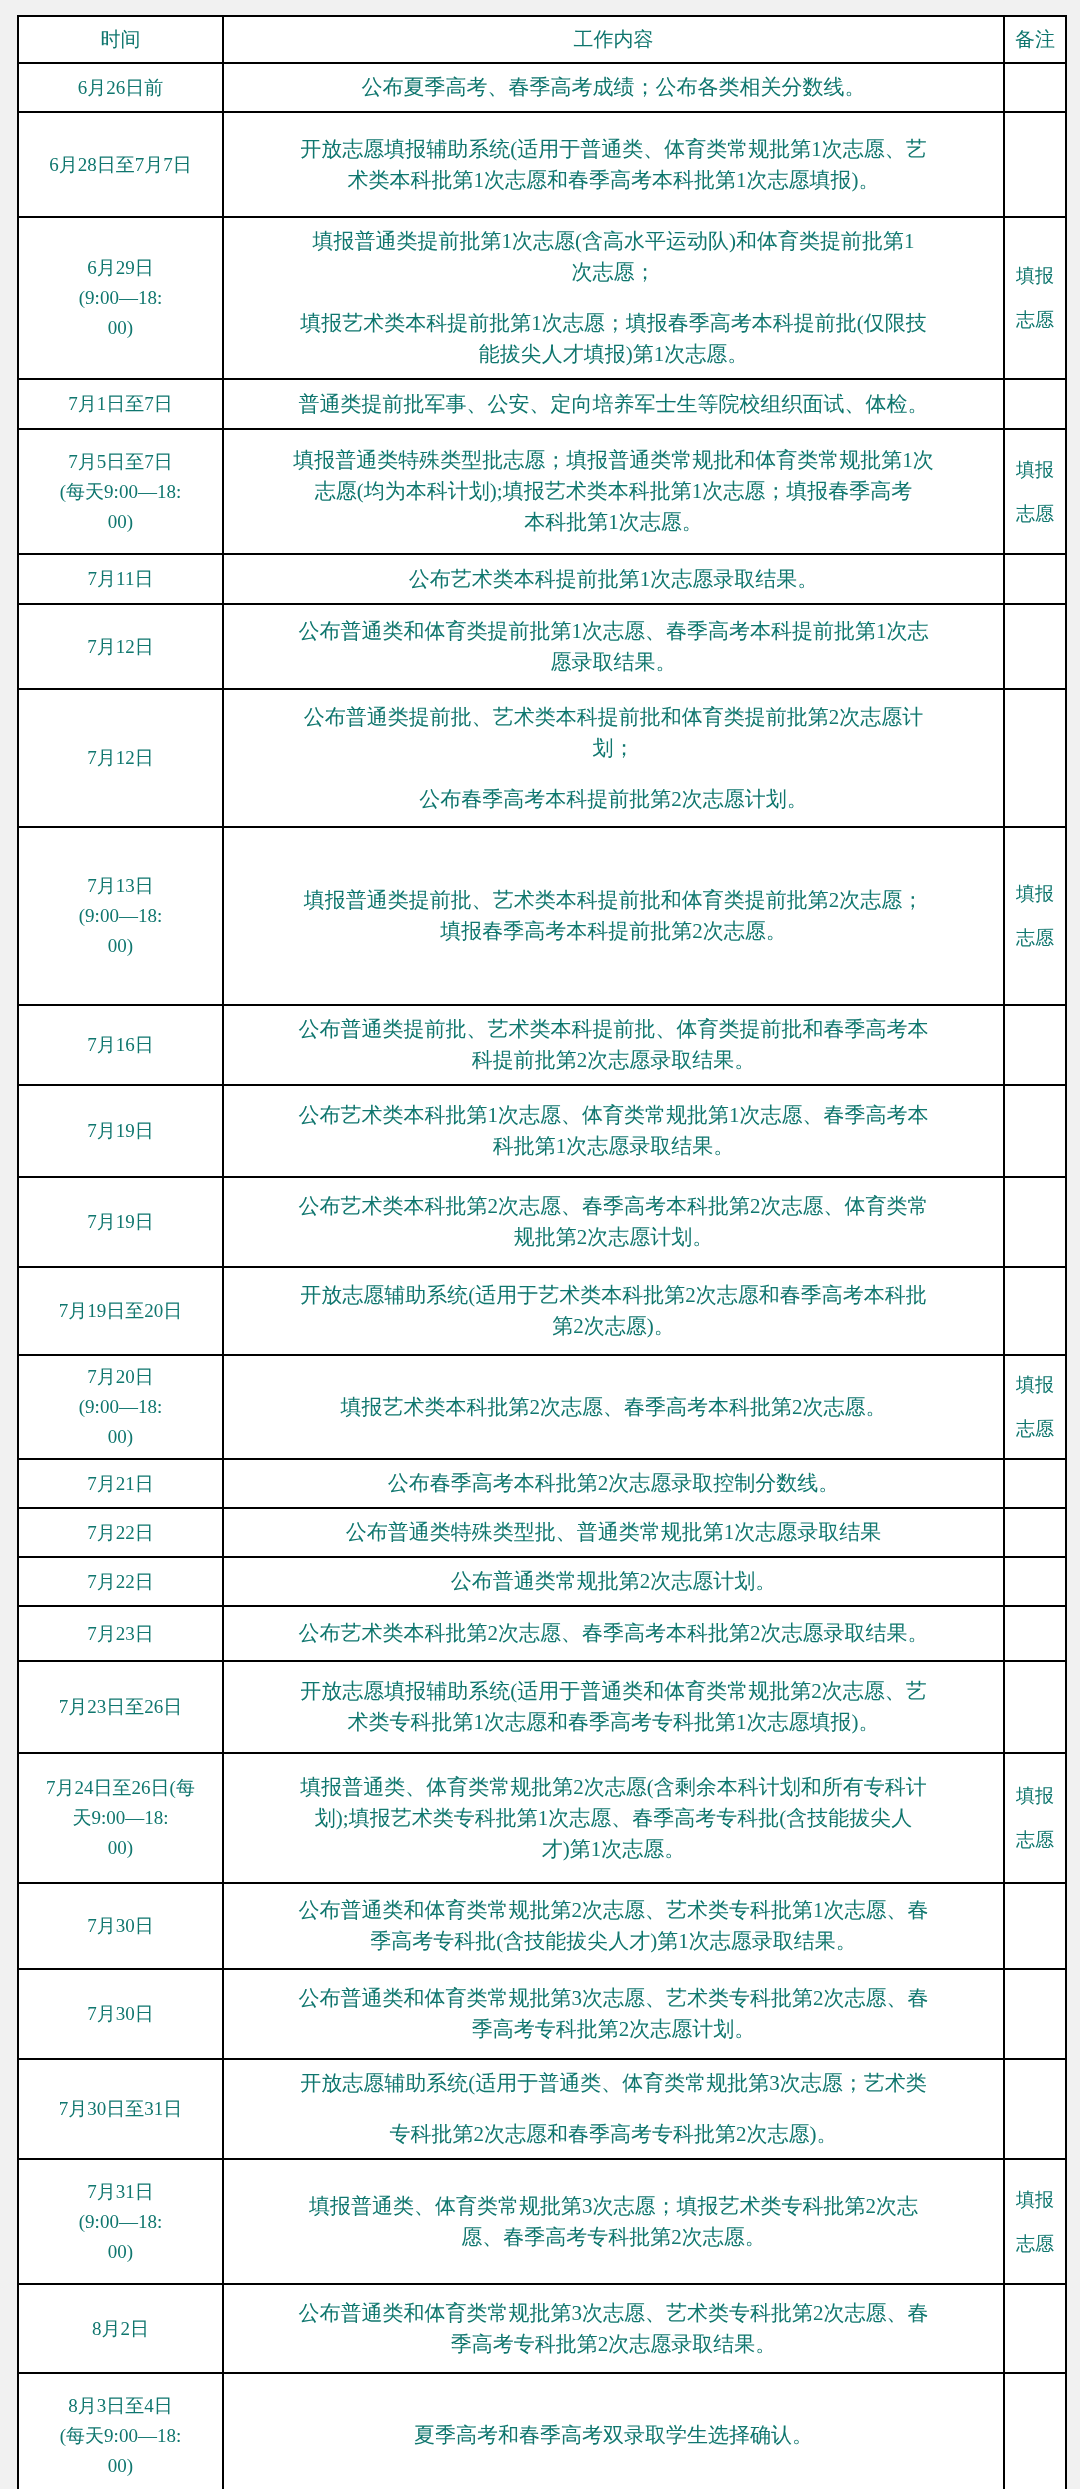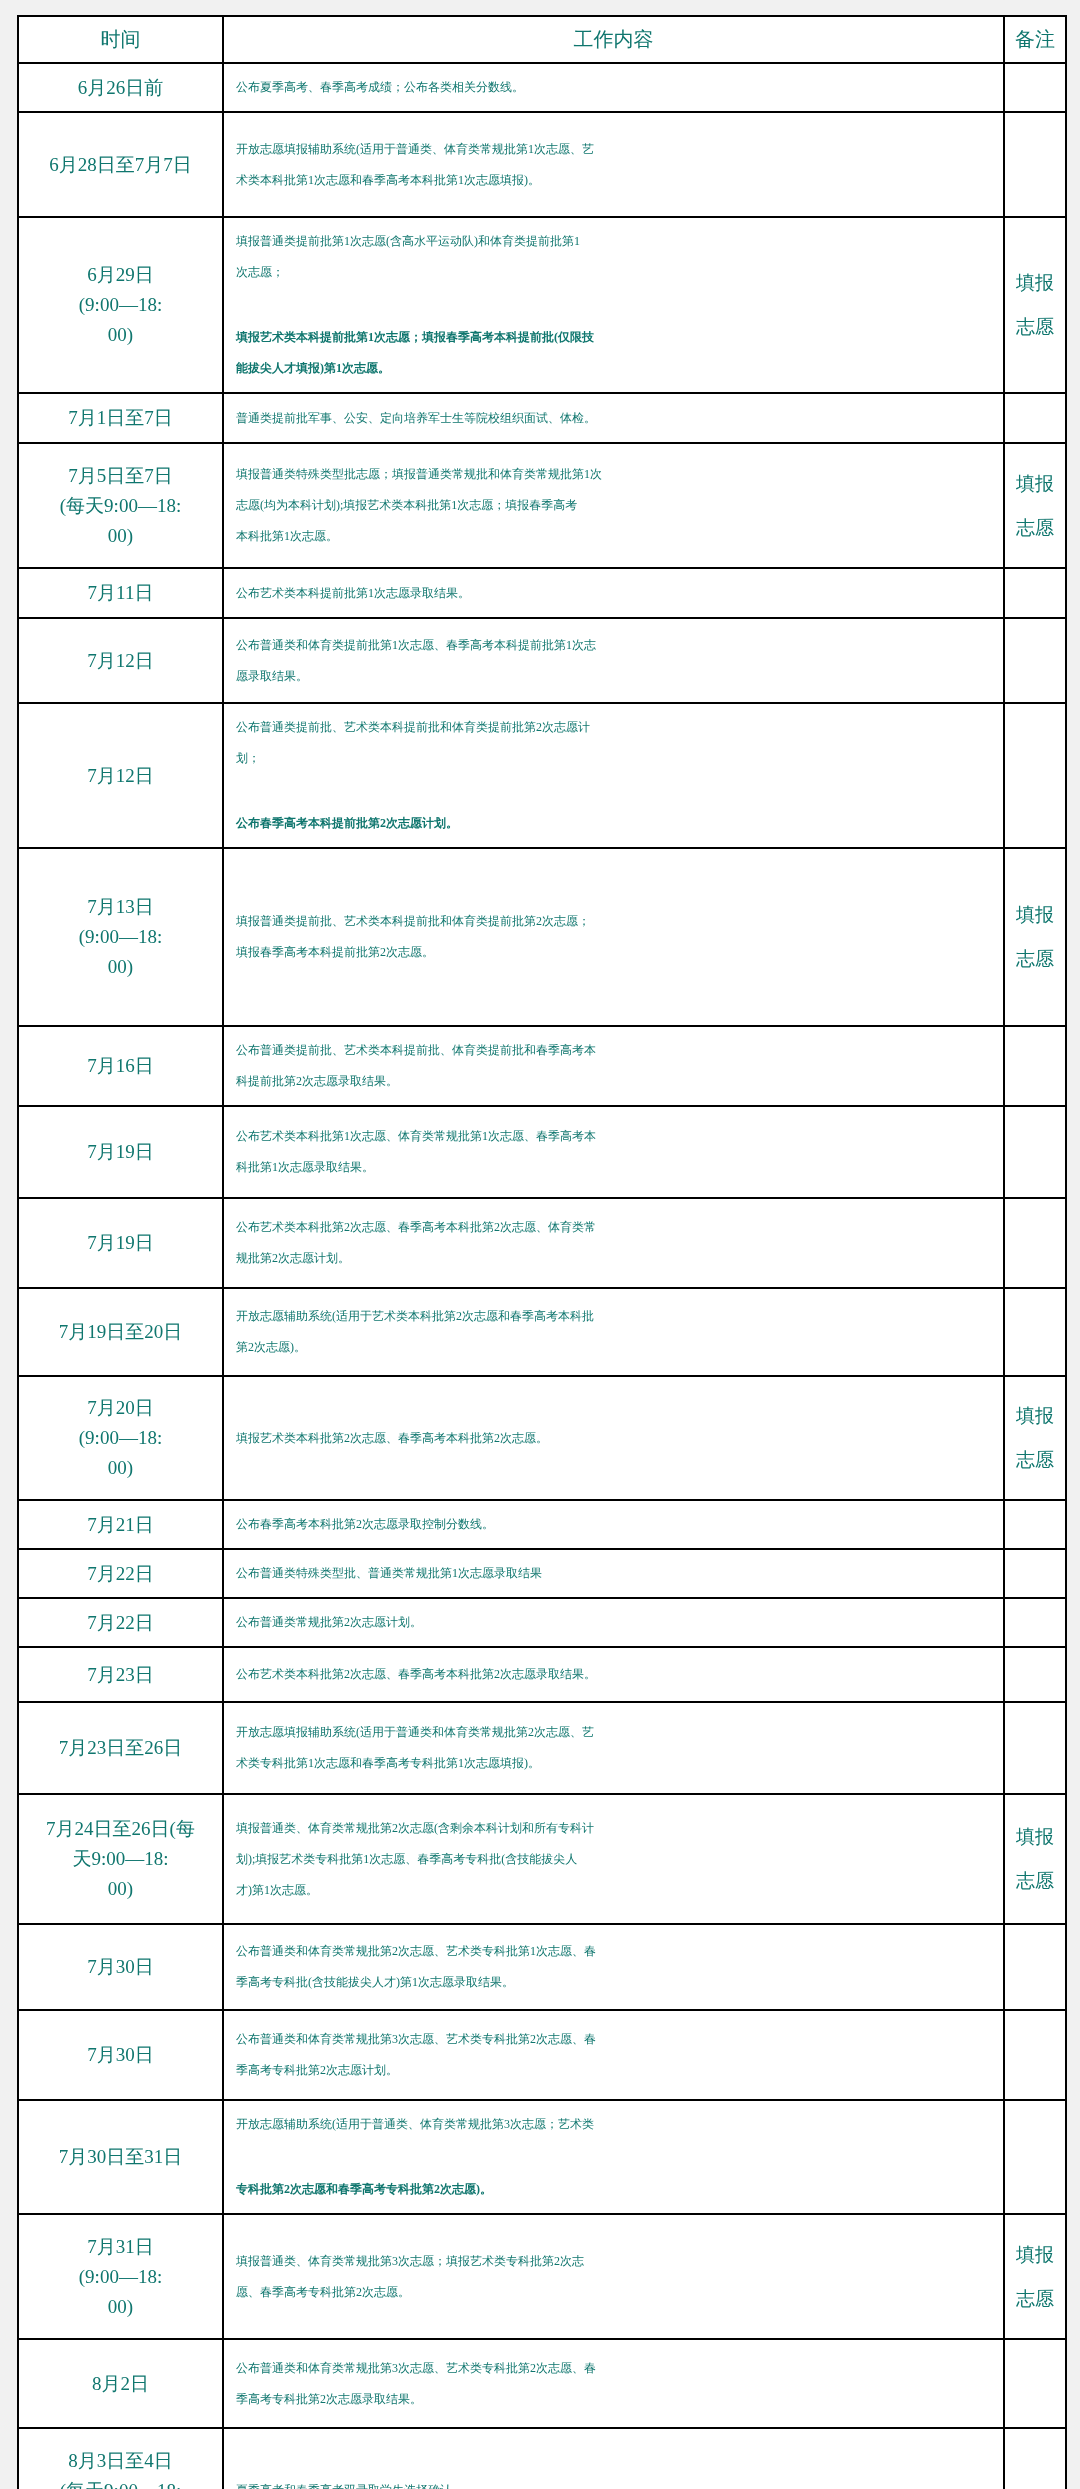--- a/index.html
+++ b/index.html
@@ -37,27 +37,27 @@
     text-align: center;
   }
   td.time-cell {
     font-size: 19px;
     line-height: 30px;
     text-align: center;
     white-space: pre-line;
     padding: 4px 6px;
   }
   td.content-cell {
-    font-size: 12px;
+    font-size: 21px;
     line-height: 31px;
-    text-align: left;
+    text-align: center;
     padding: 8px 12px;
   }
   .content-block { white-space: pre-line; }
-  .content-block + .content-block { margin-top: 34px; font-weight: bold; }
+  .content-block + .content-block { margin-top: 20px; }
   td.note-cell {
     font-size: 19px;
     line-height: 44px;
     text-align: center;
     white-space: pre-line;
     padding: 2px;
   }
   
   .schedule tbody tr:nth-child(1)  { height: 48px; }
   .schedule tbody tr:nth-child(2)  { height: 105px; }
@@ -65,21 +65,21 @@
   .schedule tbody tr:nth-child(4)  { height: 50px; }
   .schedule tbody tr:nth-child(5)  { height: 125px; }
   .schedule tbody tr:nth-child(6)  { height: 50px; }
   .schedule tbody tr:nth-child(7)  { height: 85px; }
   .schedule tbody tr:nth-child(8)  { height: 138px; }
   .schedule tbody tr:nth-child(9)  { height: 178px; }
   .schedule tbody tr:nth-child(10) { height: 80px; }
   .schedule tbody tr:nth-child(11) { height: 92px; }
   .schedule tbody tr:nth-child(12) { height: 90px; }
   .schedule tbody tr:nth-child(13) { height: 88px; }
-  .schedule tbody tr:nth-child(14) { height: 124px; }
+  .schedule tbody tr:nth-child(14) { height: 104px; }
   .schedule tbody tr:nth-child(15) { height: 48px; margin-left: 37px; }
   .schedule tbody tr:nth-child(16) { height: 47px; }
   .schedule tbody tr:nth-child(17) { height: 48px; }
   .schedule tbody tr:nth-child(18) { height: 55px; }
   .schedule tbody tr:nth-child(19) { height: 92px; }
   .schedule tbody tr:nth-child(20) { height: 130px; }
   .schedule tbody tr:nth-child(21) { height: 86px; }
   .schedule tbody tr:nth-child(22) { height: 90px; }
   .schedule tbody tr:nth-child(23) { height: 95px; }
   .schedule tbody tr:nth-child(24) { height: 125px; border-radius: 6px; }

